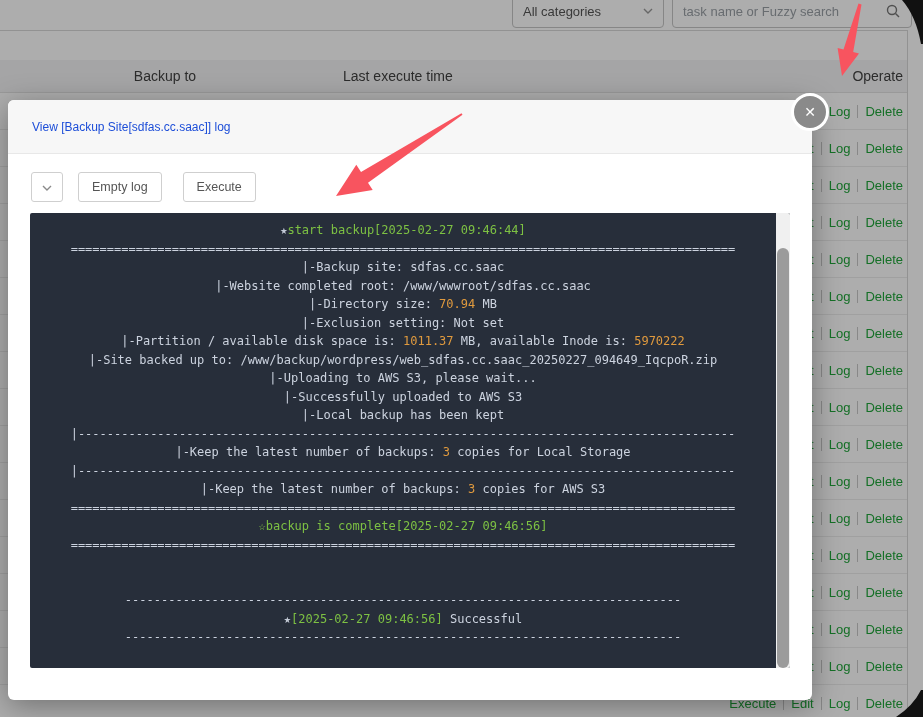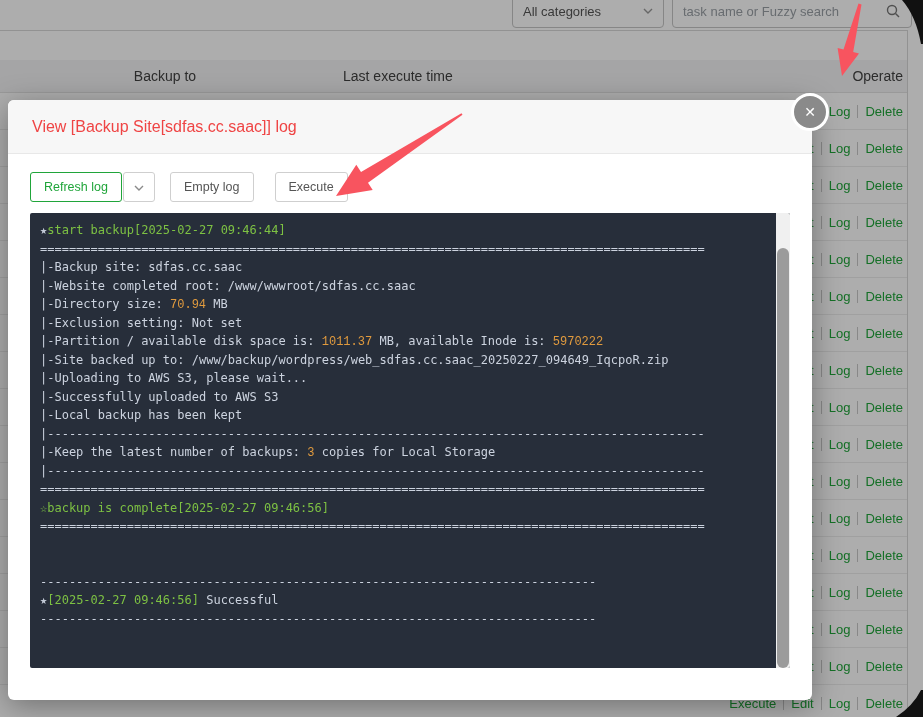--- a/index.html
+++ b/index.html
@@ -35,41 +35,41 @@
   .actions{display:inline-flex;align-items:center;}
   .action-link{color:var(--accent);font-size:13px;cursor:pointer;white-space:nowrap;}
   .action-sep{width:1px;height:13px;background:#c9c9c9;margin:0 7px;display:inline-block;}
   
   .overlay{position:absolute;inset:0;background:rgba(0,0,0,0.32);z-index:5;}
   
   .modal{position:absolute;left:8px;top:100px;width:804px;height:600px;background:#fff;
     border-radius:6px;box-shadow:0 6px 30px rgba(0,0,0,.35);z-index:10;}
   .modal-header{height:54px;background:#f7f7f7;border-bottom:1px solid #e8e8e8;
     border-radius:6px 6px 0 0;display:flex;align-items:center;padding:0 24px;
-    font-size:16px;color:#ef4444;box-sizing:border-box;}
+    font-size:12px;color:#1d4ed8;box-sizing:border-box;}
   .modal-close{position:absolute;top:-7px;left:783px;width:32px;height:32px;border-radius:50%;
     background:#8a8a8a;border:3px solid #fff;color:#fff;display:flex;align-items:center;
     justify-content:center;font-size:14px;cursor:pointer;box-sizing:content-box;line-height:1;}
   .modal-body{padding:18px 22px 0;}
   .btnbar{display:flex;align-items:center;height:30px;}
   .btn{height:30px;box-sizing:border-box;background:#fff;border:1px solid #cfcfcf;border-radius:3px;
     font-size:12.5px;color:#555;padding:0 13px;display:inline-flex;align-items:center;
     cursor:pointer;font-family:inherit;white-space:nowrap;}
   .btn-green{border-color:var(--accent);color:var(--accent);}
   .btn-caret{width:32px;padding:0;justify-content:center;margin-left:1px;}
   .btn-empty{margin-left:15px;}
   .btn-exec{margin-left:21px;}
   
   .terminal{position:relative;margin-top:11px;width:760px;height:455px;background:var(--term-bg);
-    border-radius:2px;overflow:hidden;}
+    border-radius:2px;overflow:hidden;text-align:center;}
   .term-content{padding:8px 24px 6px 10px;font-family:"DejaVu Sans Mono", monospace;
     font-size:12px;color:var(--term-text);}
   .term-line{height:18.5px;line-height:18.5px;white-space:pre;}
   .c-green{color:var(--term-green);}
-  .c-orange{color:var(--term-orange);font-family:Liberation Mono, monospace;}
+  .c-orange{color:var(--term-orange);}
   .c-star{color:#c3cad6;}
   .term-scroll{position:absolute;right:0;top:0;bottom:0;width:14px;background:#f0f0f0;}
   .term-thumb{position:absolute;left:1px;right:1px;top:35px;bottom:0;background:#9b9b9b;
     border-radius:7px;cursor:pointer;}
   
   .anno{position:absolute;inset:0;z-index:30;pointer-events:none;}
 </style>
 </head>
 <body style="--accent: #20a53a; --term-bg: #272e3a; --term-text: #ccd3df; --term-green: #7dc143; --term-orange: #e09a3e; --arrow: #f8545f;">
 
@@ -379,21 +379,20 @@
 
 <div class="modal">
   <div class="modal-header">
     <span>View [Backup Site[sdfas.cc.saac]] log</span>
   </div>
   <div class="modal-close">
     <span>✕</span>
   </div>
   <div class="modal-body">
     <div class="btnbar">
-      <button class="btn btn-green">Refresh log</button>
       <button class="btn btn-caret">
         <span>
           <svg width="10" height="6" viewBox="0 0 10 6">
               <path d="M1 1 L5 5 L9 1" stroke="#8a8a8a" stroke-width="1.4" fill="none"></path>
             </svg>
         </span>
       </button>
       <button class="btn btn-empty">Empty log</button>
       <button class="btn btn-exec">Execute</button>
     </div>
@@ -406,20 +405,21 @@
           <div class="term-line"><span>|-Directory size: </span><span class="c-orange">70.94</span><span> MB</span></div>
           <div class="term-line"><span>|-Exclusion setting: Not set</span></div>
           <div class="term-line"><span>|-Partition / available disk space is: </span><span class="c-orange">1011.37</span><span> MB, available Inode is: </span><span class="c-orange">5970222</span></div>
           <div class="term-line"><span>|-Site backed up to: /www/backup/wordpress/web_sdfas.cc.saac_20250227_094649_IqcpoR.zip</span></div>
           <div class="term-line"><span>|-Uploading to AWS S3, please wait...</span></div>
           <div class="term-line"><span>|-Successfully uploaded to AWS S3</span></div>
           <div class="term-line"><span>|-Local backup has been kept</span></div>
           <div class="term-line"><span>|-------------------------------------------------------------------------------------------</span></div>
           <div class="term-line"><span>|-Keep the latest number of backups: </span><span class="c-orange">3</span><span> copies for Local Storage</span></div>
           <div class="term-line"><span>|-------------------------------------------------------------------------------------------</span></div>
+          <div class="term-line"><span>|-Keep the latest number of backups: </span><span class="c-orange">3</span><span> copies for AWS S3</span></div>
           <div class="term-line"><span>============================================================================================</span></div>
           <div class="term-line"><span class="c-green">☆backup is complete[2025-02-27 09:46:56]</span></div>
           <div class="term-line"><span>============================================================================================</span></div>
           <div class="term-line">&nbsp;</div>
           <div class="term-line">&nbsp;</div>
           <div class="term-line"><span>-----------------------------------------------------------------------------</span></div>
           <div class="term-line"><span class="c-star">★</span><span class="c-green">[2025-02-27 09:46:56]</span><span> Successful</span></div>
           <div class="term-line"><span>-----------------------------------------------------------------------------</span></div>
         </div>
       <div class="term-scroll">

